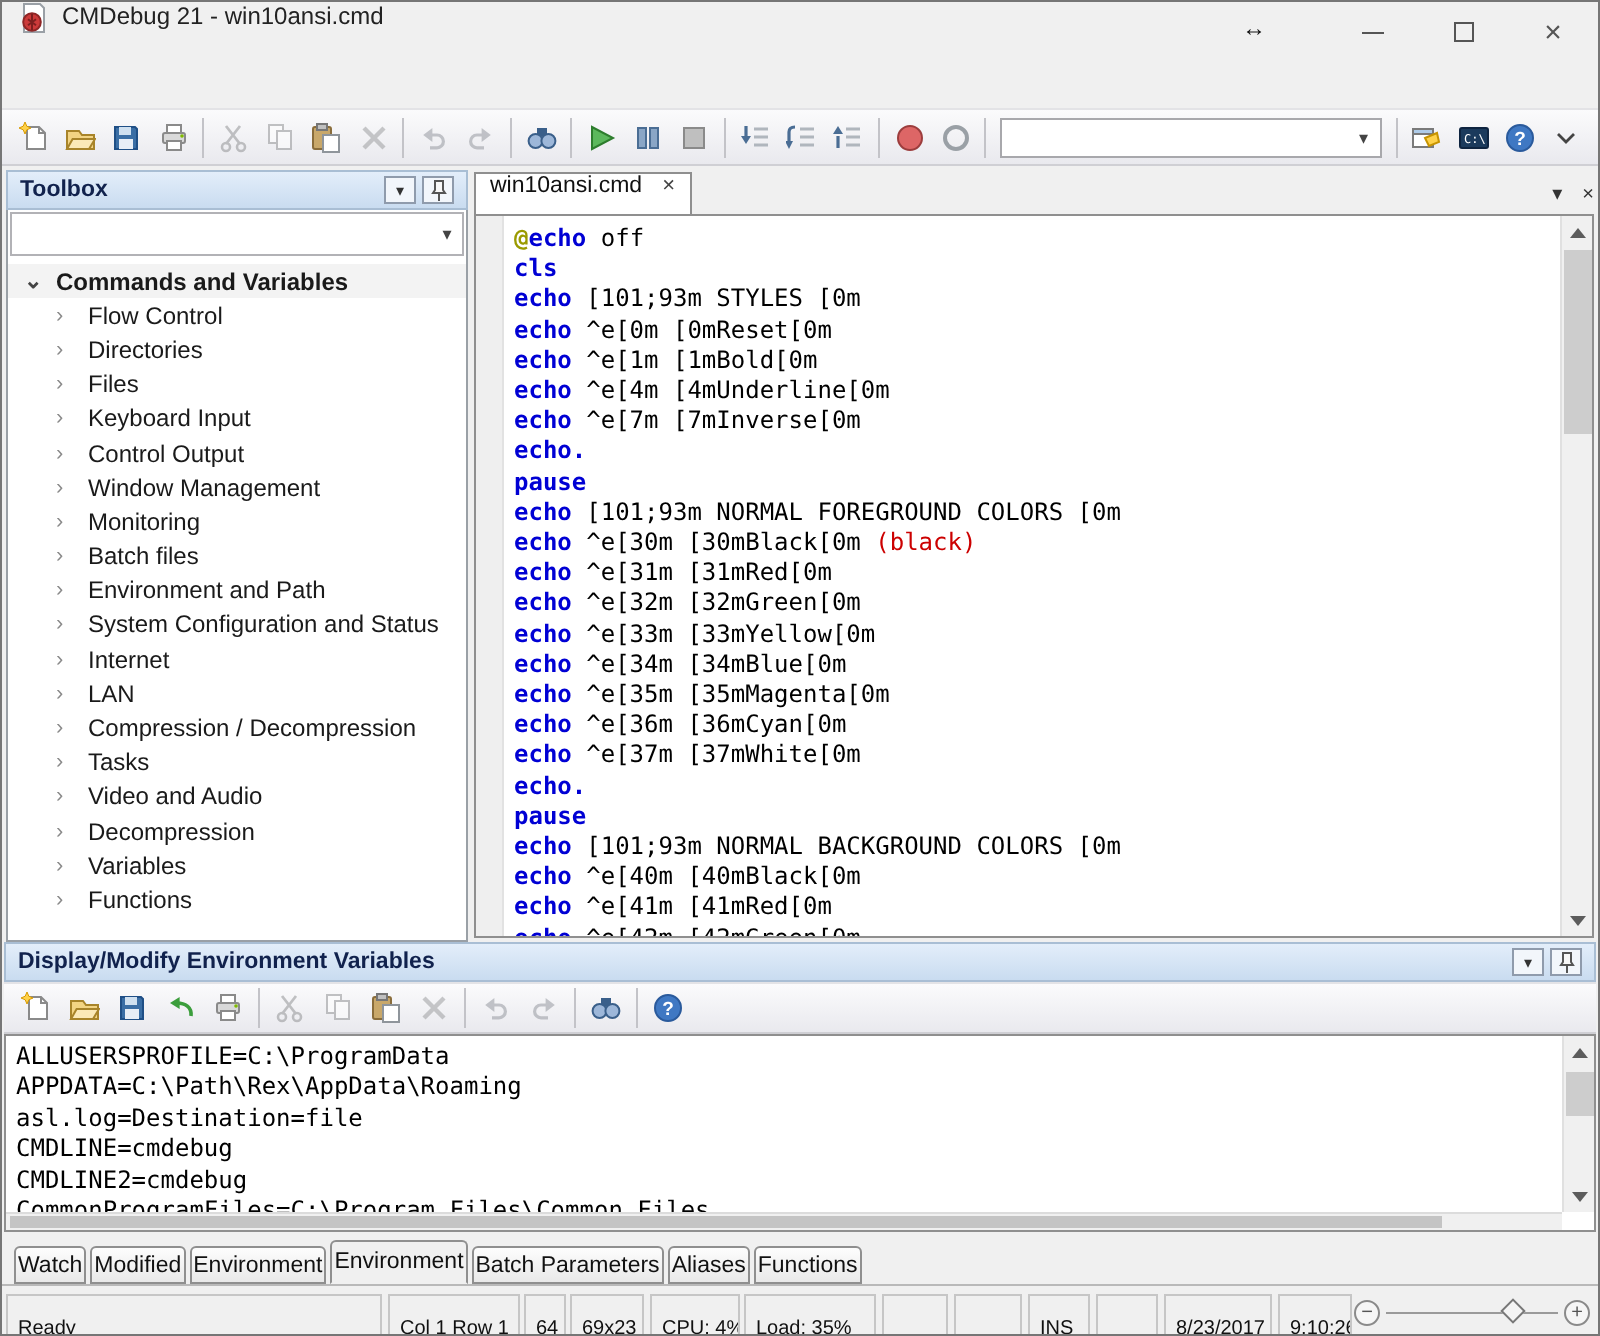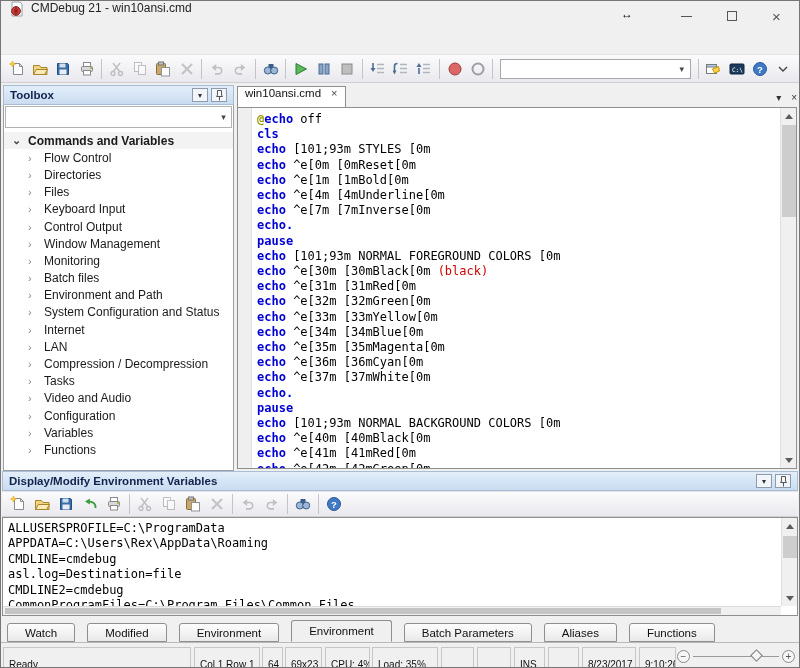--- a/index.html
+++ b/index.html
@@ -74,21 +74,21 @@
 
 #env-panel{position:absolute;left:0;top:470px;right:0;height:147px;background:#f0f0f0}
 #env-panel .panel-header{margin:0 1px}
 #env-toolbar{position:absolute;left:1px;top:20px;right:1px;height:26px}
 #env-body{position:absolute;left:1px;top:46px;right:1px;bottom:2px;background:#fff;border:1px solid #8f8f8f}
 .env-text{position:absolute;left:0;top:0;right:16px;bottom:9px;overflow:hidden;padding:3px 0 0 5px;font-family:"DejaVu Sans Mono","Liberation Mono",monospace;font-size:12px;line-height:15.4px;white-space:pre;color:#000}
 #env-body .vscroll{bottom:9px}
 
 
 #bottom-tabs{position:absolute;left:0;top:617px;right:0;height:24px;display:flex;align-items:flex-end;padding-left:6px;background:#f0f0f0}
-.btab{height:19px;display:flex;align-items:center;padding:0 17px;border:1px solid #8f8f8f;border-radius:3px 3px 0 0;background:linear-gradient(#fdfdfd,#e9e9e9);margin-right:12px;font-size:11.5px;color:#111}
+.btab{height:19px;display:flex;align-items:center;padding:0 1px;border:1px solid #8f8f8f;border-radius:3px 3px 0 0;background:linear-gradient(#fdfdfd,#e9e9e9);margin-right:2px;font-size:11.5px;color:#111}
 .btab.active{height:22px;background:#f0f0f0;border-bottom-color:#f0f0f0}
 
 
 #statusbar{position:absolute;left:0;top:641px;right:0;height:27px;background:#f0f0f0;border-top:1px solid #b9b9b9}
 .seg{position:absolute;top:4px;height:34px;border:1px solid #c6c6c6;background:#f0f0f0;display:flex;align-items:center;padding:0 5px;font-size:10px;color:#111;white-space:nowrap;overflow:hidden}
 .zoomctl{position:absolute;top:4px;left:676px;width:118px;height:19px;display:flex;align-items:center}
 .zc-circle{width:13px;height:13px;border:1px solid #8a8a8a;border-radius:50%;color:#555;font-size:10px;line-height:11px;text-align:center;background:#f6f6f6}
 .zc-line{flex:1;height:1px;background:#9a9a9a;margin:0 3px;position:relative}
 .zc-thumb{position:absolute;right:18px;top:-5px;width:9px;height:9px;background:#f4f4f4;border:1px solid #777;transform:rotate(45deg)}
 svg{display:block}
@@ -403,21 +403,21 @@
         <div class="titem child">
           <span class="chev">›</span>
           <span>Tasks</span>
         </div>
         <div class="titem child">
           <span class="chev">›</span>
           <span>Video and Audio</span>
         </div>
         <div class="titem child">
           <span class="chev">›</span>
-          <span>Configuration</span>
+          <span>Decompression</span>
         </div>
         <div class="titem child">
           <span class="chev">›</span>
           <span>Variables</span>
         </div>
         <div class="titem child">
           <span class="chev">›</span>
           <span>Functions</span>
         </div>
       </div>
@@ -571,21 +571,21 @@
         <span class="tbtn">
           <span>
             <svg width="16" height="16">
               <circle cx="8" cy="8" r="6.5" fill="#3f78c3" stroke="#2a5a9c"></circle>
               <text x="8" y="11.5" font-size="9.5" fill="#fff" text-anchor="middle" font-weight="bold" font-family="Liberation Sans,sans-serif">?</text>
             </svg>
           </span>
         </span>
       </div>
     <div id="env-body">
-      <div class="env-text" id="env-text"><div>ALLUSERSPROFILE=C:\ProgramData</div><div>APPDATA=C:\Users\Rex\AppData\Roaming</div><div>CMDLINE=cmdebug</div><div>asl.log=Destination=file</div><div>CMDLINE2=cmdebug</div><div>CommonProgramFiles=C:\Program Files\Common Files</div></div>
+      <div class="env-text" id="env-text"><div>ALLUSERSPROFILE=C:\ProgramData</div><div>APPDATA=C:\Path\Rex\AppData\Roaming</div><div>asl.log=Destination=file</div><div>CMDLINE=cmdebug</div><div>CMDLINE2=cmdebug</div><div>CommonProgramFiles=C:\Program Files\Common Files</div></div>
       <div class="vscroll">
         <div class="sarrow up">
             <span class="tri-up"></span>
           </div>
         <div class="sthumb" style="top:18px;height:22px"></div>
         <div class="sarrow down">
             <span class="tri-down"></span>
           </div>
       </div>
       <div class="hscroll">

